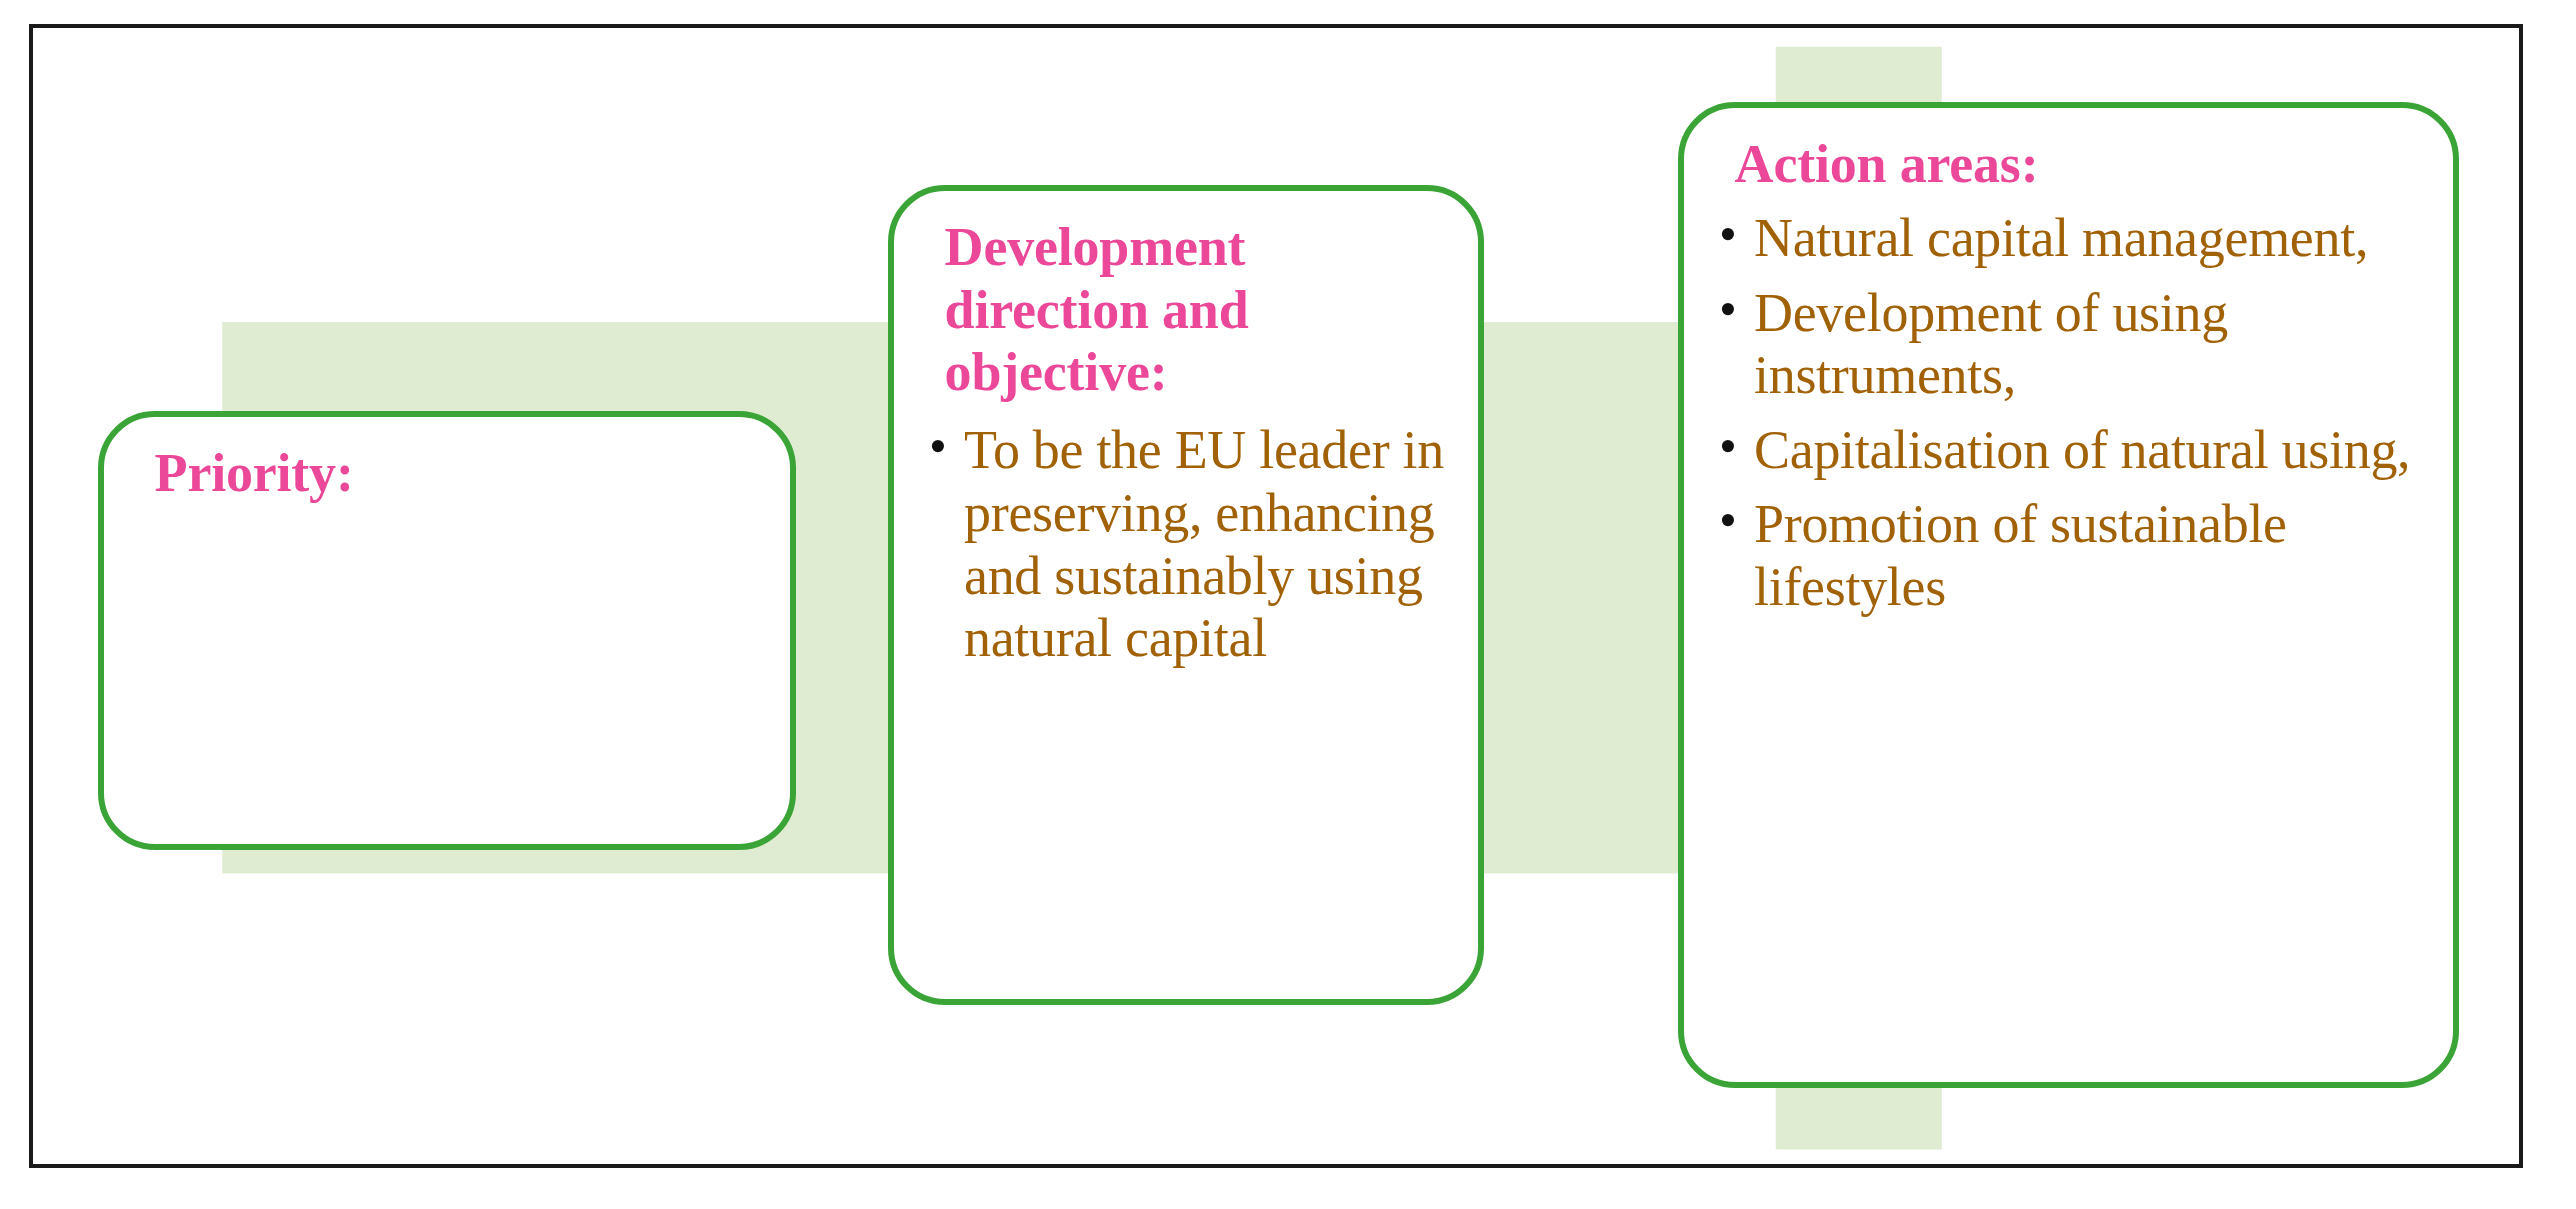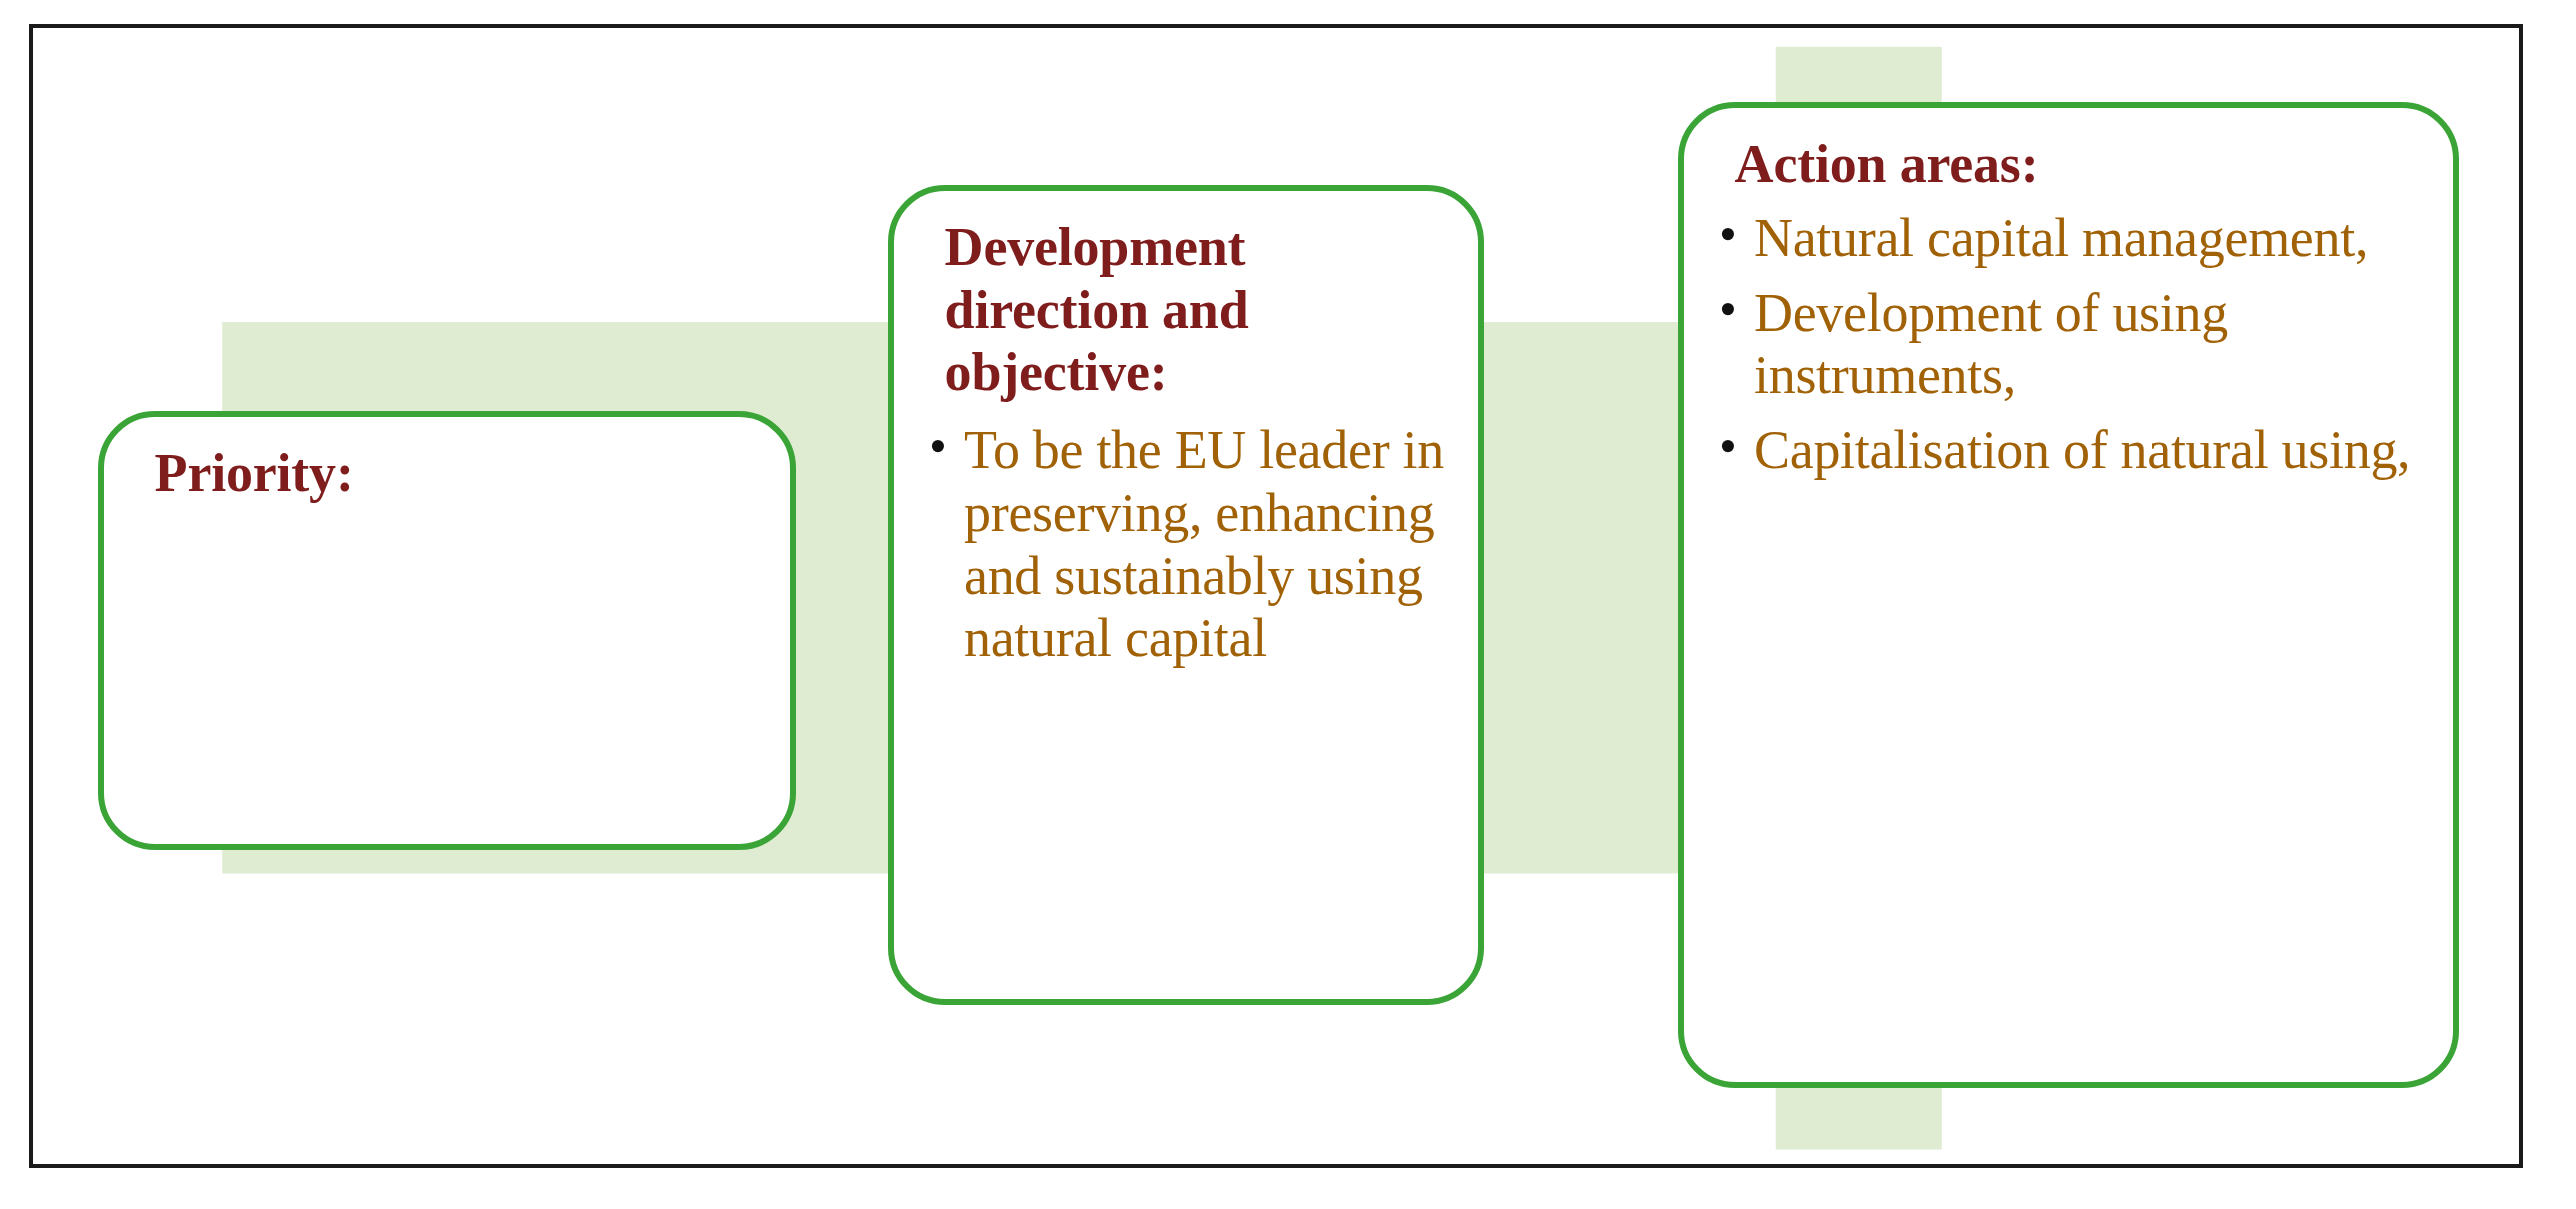--- a/index.html
+++ b/index.html
@@ -69,21 +69,21 @@
     left: 1678px;
     top: 102px;
     width: 781px;
     height: 986px;
   }
 
   .node-title {
     font-weight: bold;
     font-size: 54px;
     line-height: 1.16;
-    color: #7f1d1d;
+    color: #ec4899;
     margin: 0 0 15.6px 17.6px;
     letter-spacing: -0.2px;
   }
 
   .node-list {
     list-style: none;
     margin: 0;
     padding: 0;
   }
 
@@ -141,17 +141,18 @@
       <li>To be the EU leader in preserving, enhancing and sustainably using natural capital</li>
     </ul>
   </div>
 
   <div class="node-box" id="box-actions">
     <div class="node-title">Action areas:</div>
     <ul class="node-list">
       <li>Natural capital management,</li>
       <li>Development of using instruments,</li>
       <li>Capitalisation of natural using,</li>
+      <li>Promotion of sustainable lifestyles</li>
     </ul>
   </div>
 
 </div>
 
 
 </body></html>

